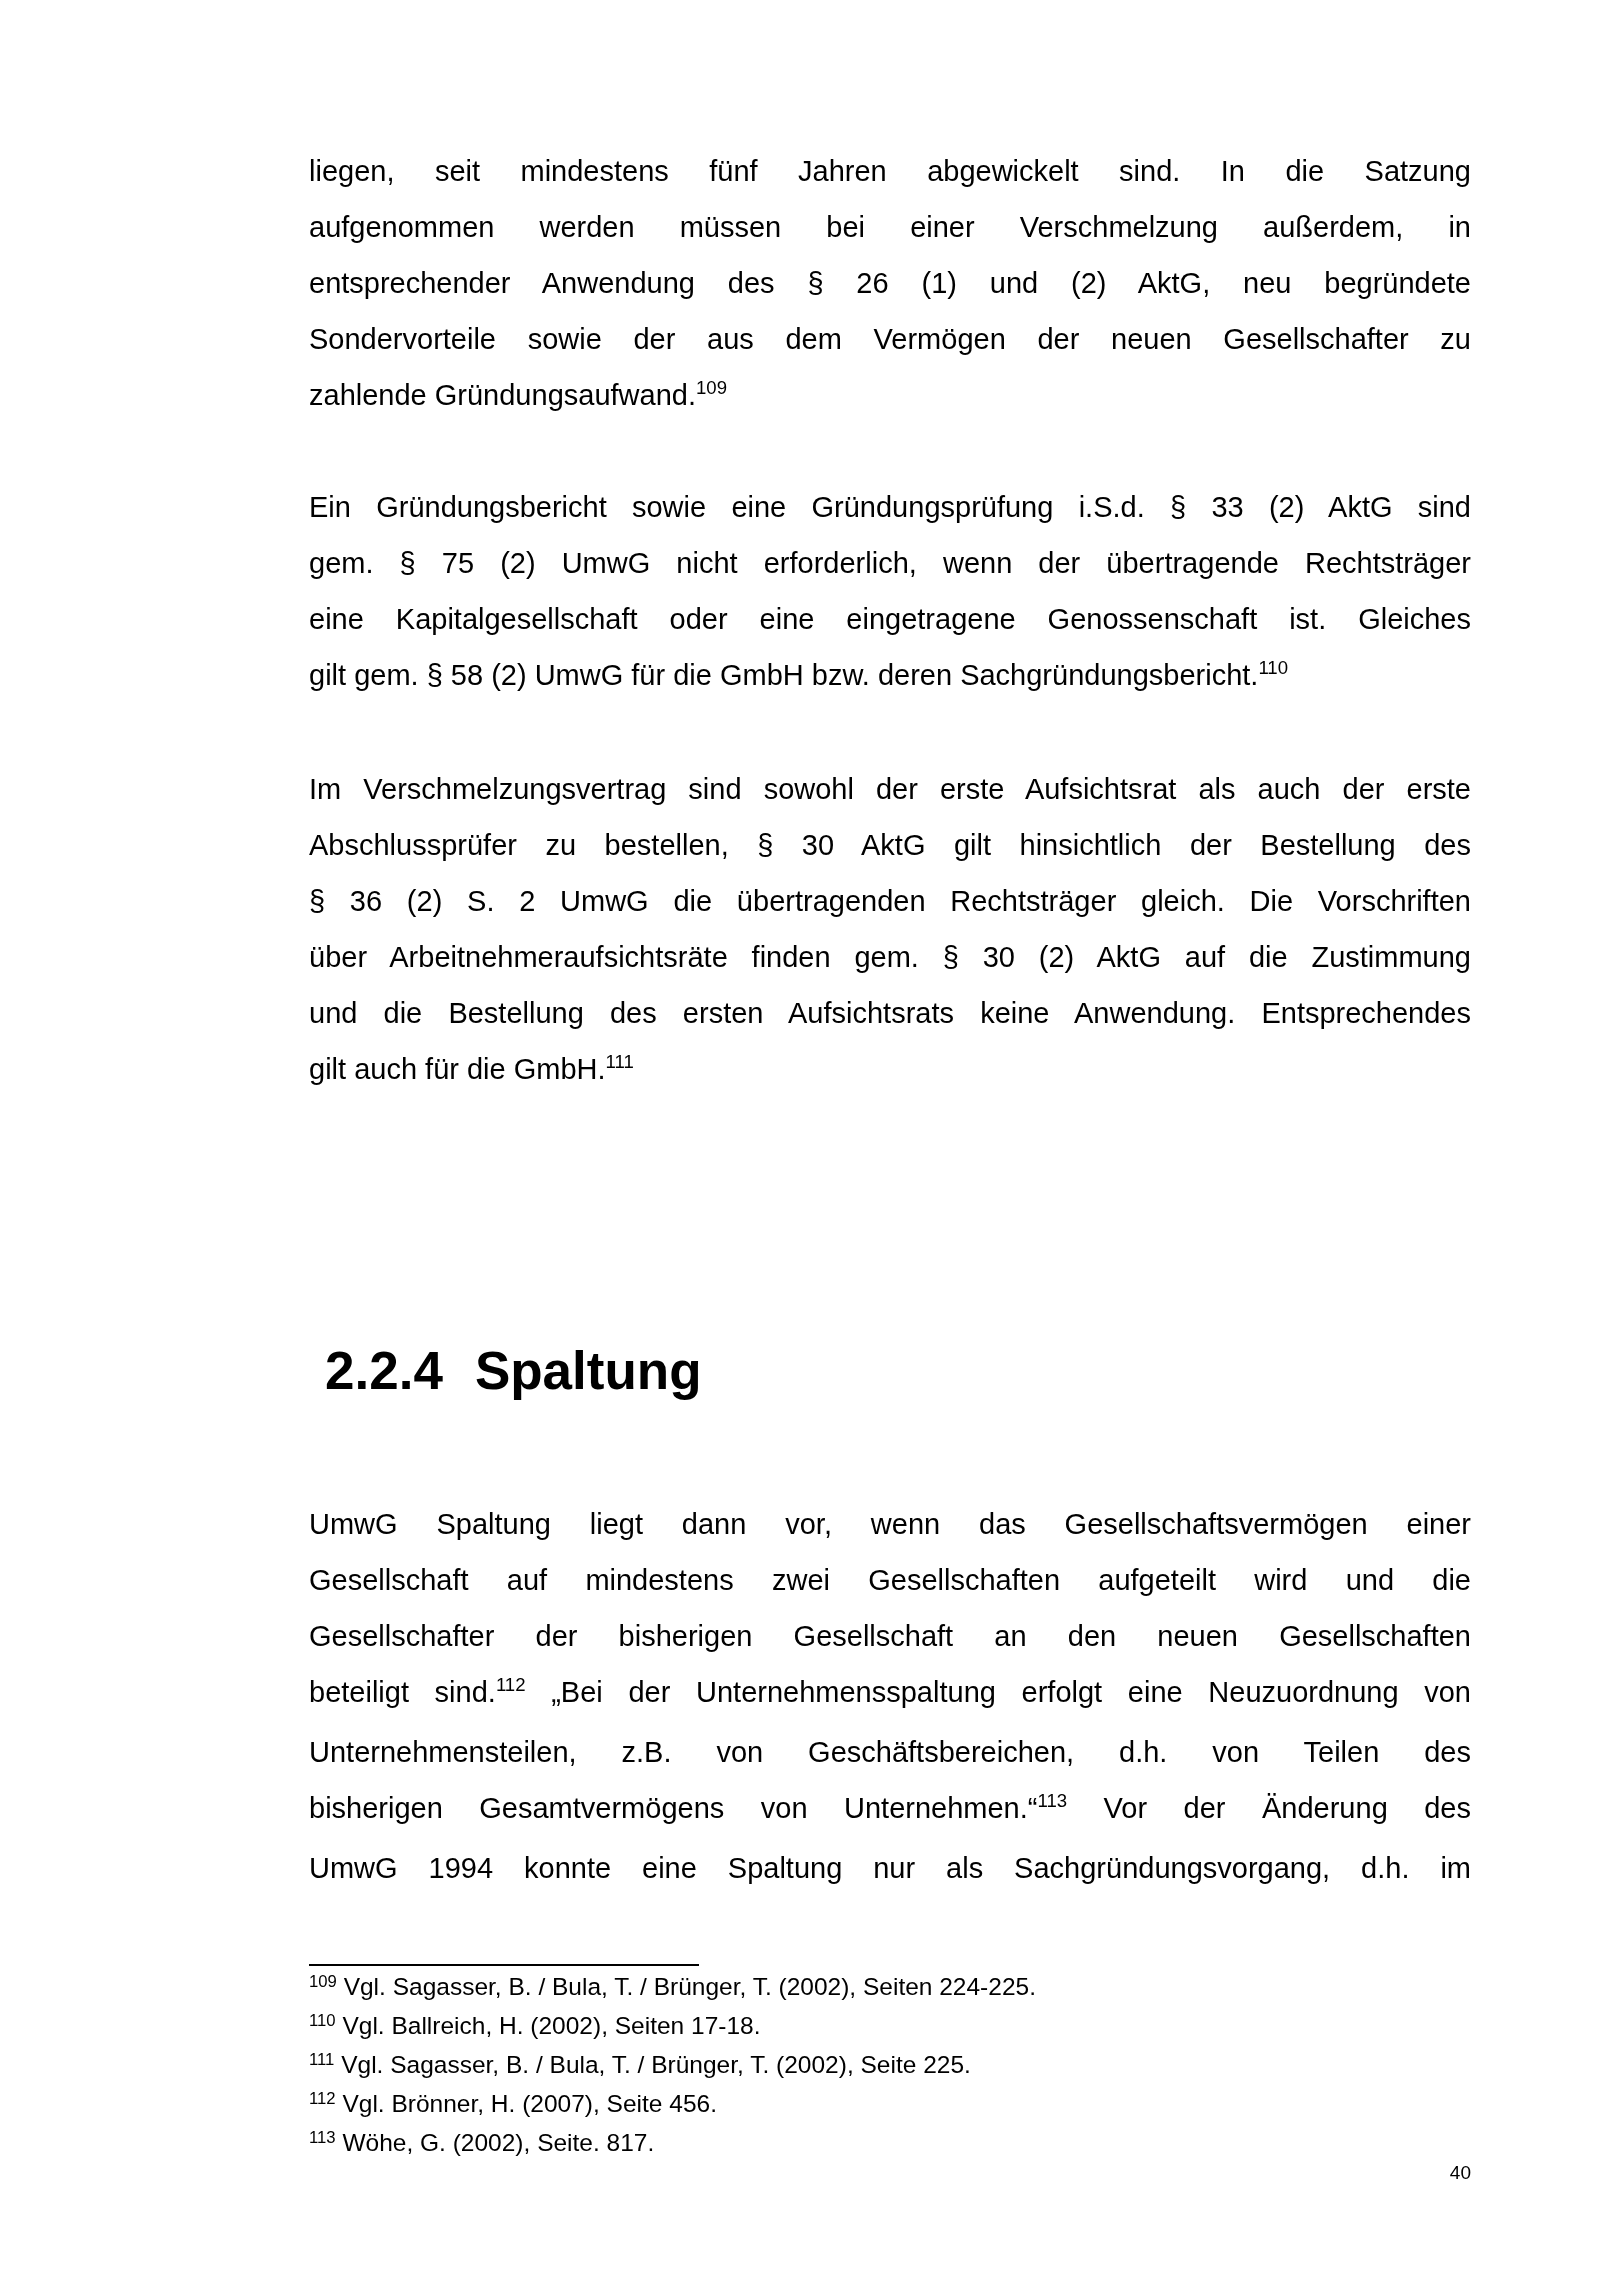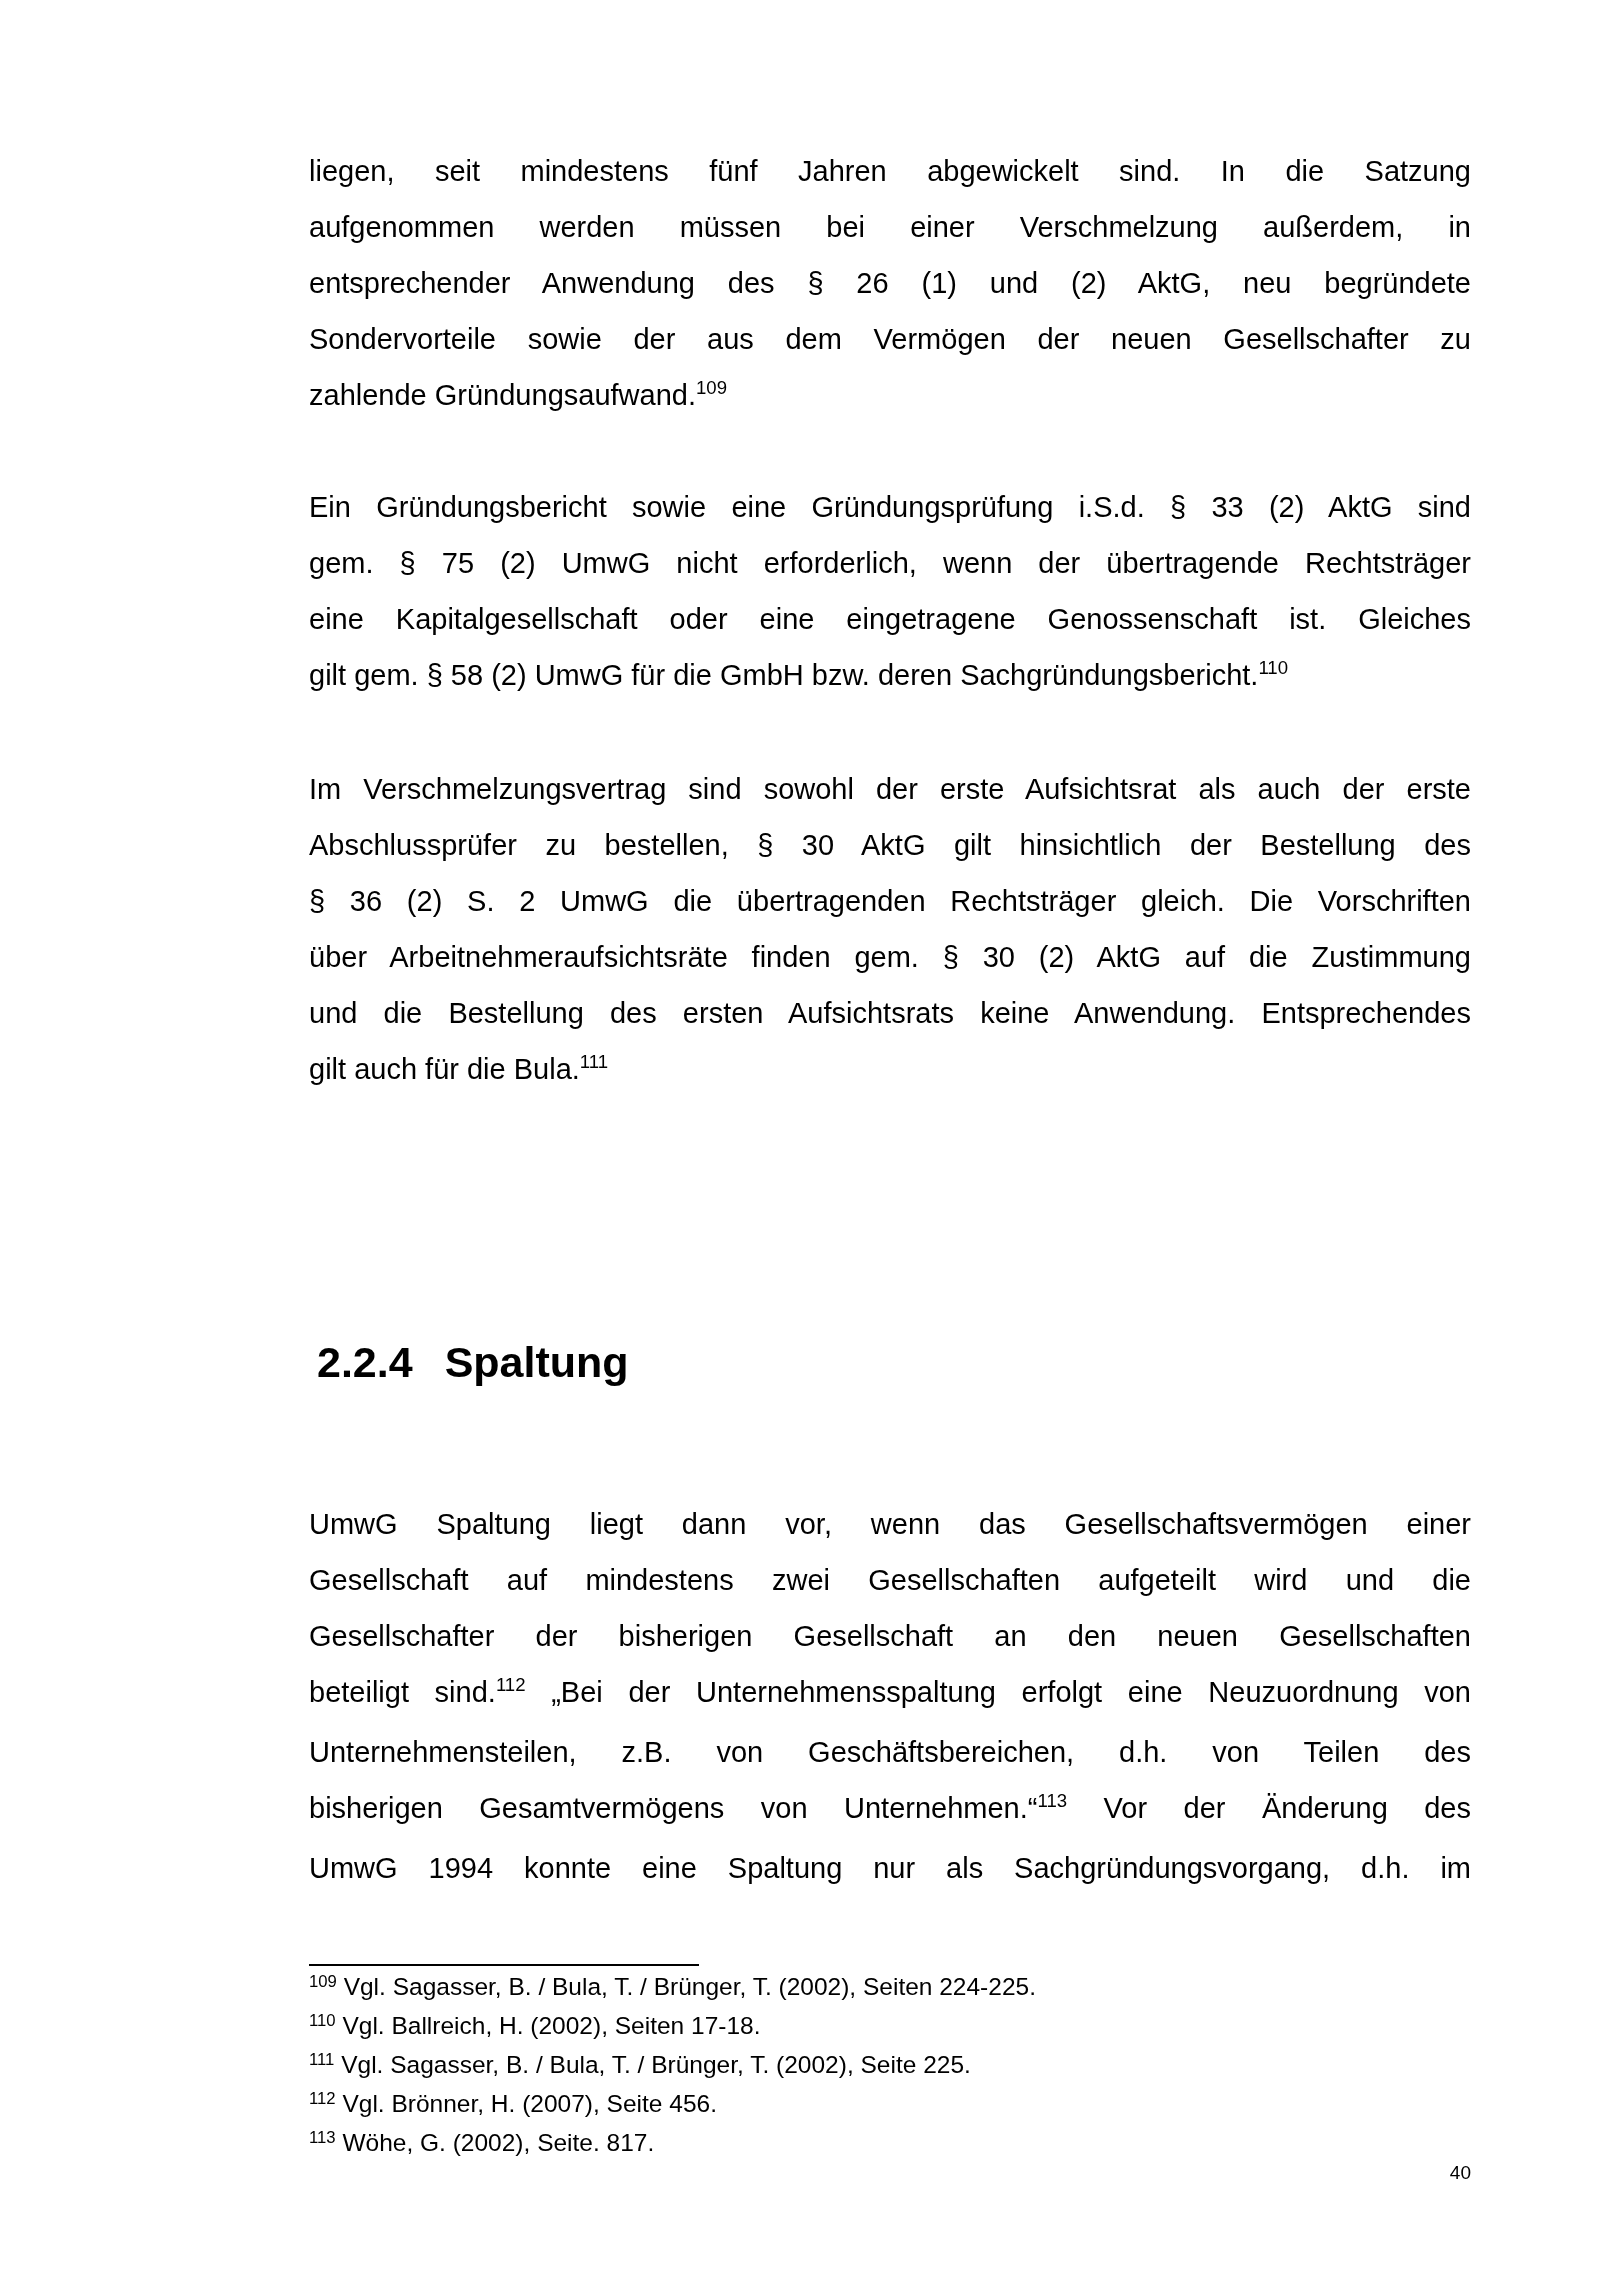--- a/index.html
+++ b/index.html
@@ -15,22 +15,22 @@
   .block { position: absolute; left: 309px; width: 1162px; }
   .para { font-size: 29px; line-height: 56px; }
   .line { text-align: left; }
   .line.just { text-align: justify; text-align-last: justify; }
   .sup { font-size: 18.6px; position: relative; top: -10.8px; }
   .p1 { top: 143px; }
   .p2 { top: 479px; }
   .p3 { top: 761px; }
   .p4 { top: 1496px; }
   .heading {
-    position: absolute; left: 309px; top: 1330px; margin: 8px;
-    font-size: 43px; font-weight: bold; line-height: 49px;
+    position: absolute; left: 309px; top: 1330px; margin: 16px;
+    font-size: 53px; font-weight: bold; line-height: 49px;
     display: flex; gap: 32px;
   }
   .fnrule {
     position: absolute; left: 309px; top: 1964px;
     width: 390px; height: 0; border-top: 2px solid #000000;
   }
   .footnotes { top: 1969px; font-size: 24.5px; line-height: 36px; }
   .fn-sup { font-size: 16.7px; position: relative; top: -7.8px; }
   .pagenum {
     position: absolute; left: 309px; top: 2156px; width: 1162px;
@@ -56,21 +56,21 @@
       <div class="line just"><span>eine Kapitalgesellschaft oder eine eingetragene Genossenschaft ist. Gleiches</span></div>
       <div class="line"><span>gilt gem. § 58 (2) UmwG für die GmbH bzw. deren Sachgründungsbericht.</span><span class="sup">110</span></div>
     </div>
 
   <div class="block para p3">
       <div class="line just"><span>Im Verschmelzungsvertrag sind sowohl der erste Aufsichtsrat als auch der erste</span></div>
       <div class="line just"><span>Abschlussprüfer zu bestellen, § 30 AktG gilt hinsichtlich der Bestellung des</span></div>
       <div class="line just"><span>§ 36 (2) S. 2 UmwG die übertragenden Rechtsträger gleich. Die Vorschriften</span></div>
       <div class="line just"><span>über Arbeitnehmeraufsichtsräte finden gem. § 30 (2) AktG auf die Zustimmung</span></div>
       <div class="line just"><span>und die Bestellung des ersten Aufsichtsrats keine Anwendung. Entsprechendes</span></div>
-      <div class="line"><span>gilt auch für die Bula.</span><span class="sup">111</span></div>
+      <div class="line"><span>gilt auch für die GmbH.</span><span class="sup">111</span></div>
     </div>
 
   <h2 class="heading">
     <span>2.2.4</span>
     <span>Spaltung</span>
   </h2>
 
   <div class="block para p4">
       <div class="line just"><span>UmwG Spaltung liegt dann vor, wenn das Gesellschaftsvermögen einer</span></div>
       <div class="line just"><span>Gesellschaft auf mindestens zwei Gesellschaften aufgeteilt wird und die</span></div>

